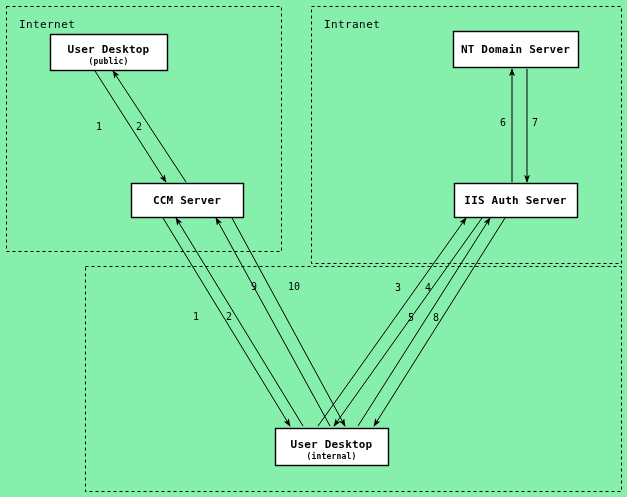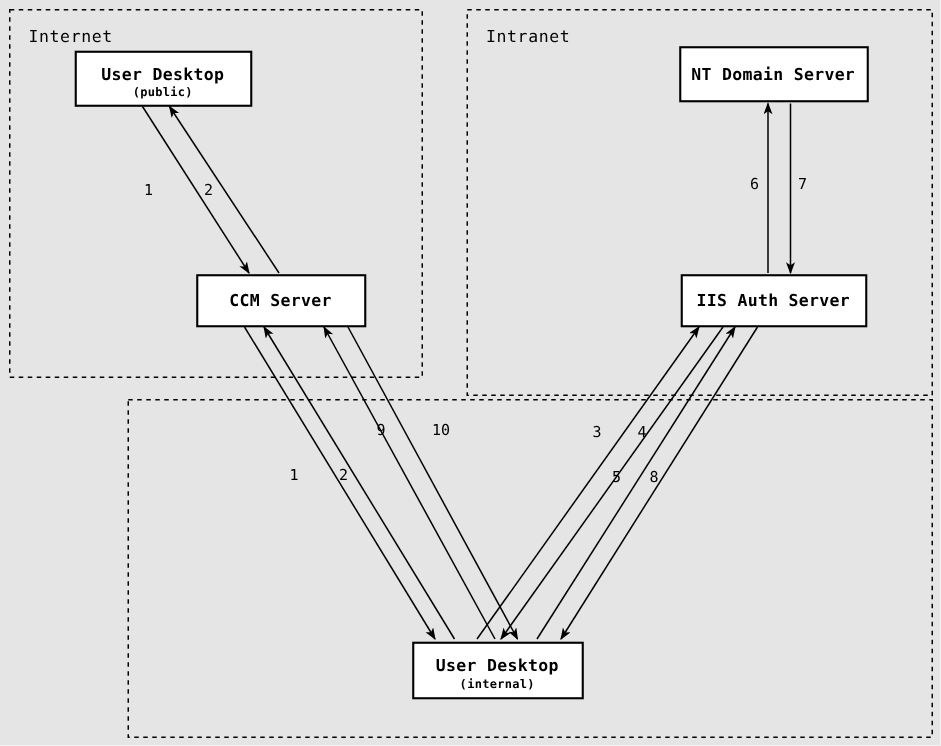--- a/index.html
+++ b/index.html
@@ -4,21 +4,21 @@
 <style>
   html, body {
     margin: 0;
     padding: 0;
     background: #ffffff;
   }
   #diagram-root {
     position: relative;
     width: 627px;
     height: 497px;
-    background: #e5e5e5;
+    background: #86efac;
     font-family: "DejaVu Sans Mono", monospace;
     overflow: hidden;
   }
   svg.canvas {
     position: absolute;
     left: 0;
     top: 0;
     width: 627px;
     height: 497px;
   }

